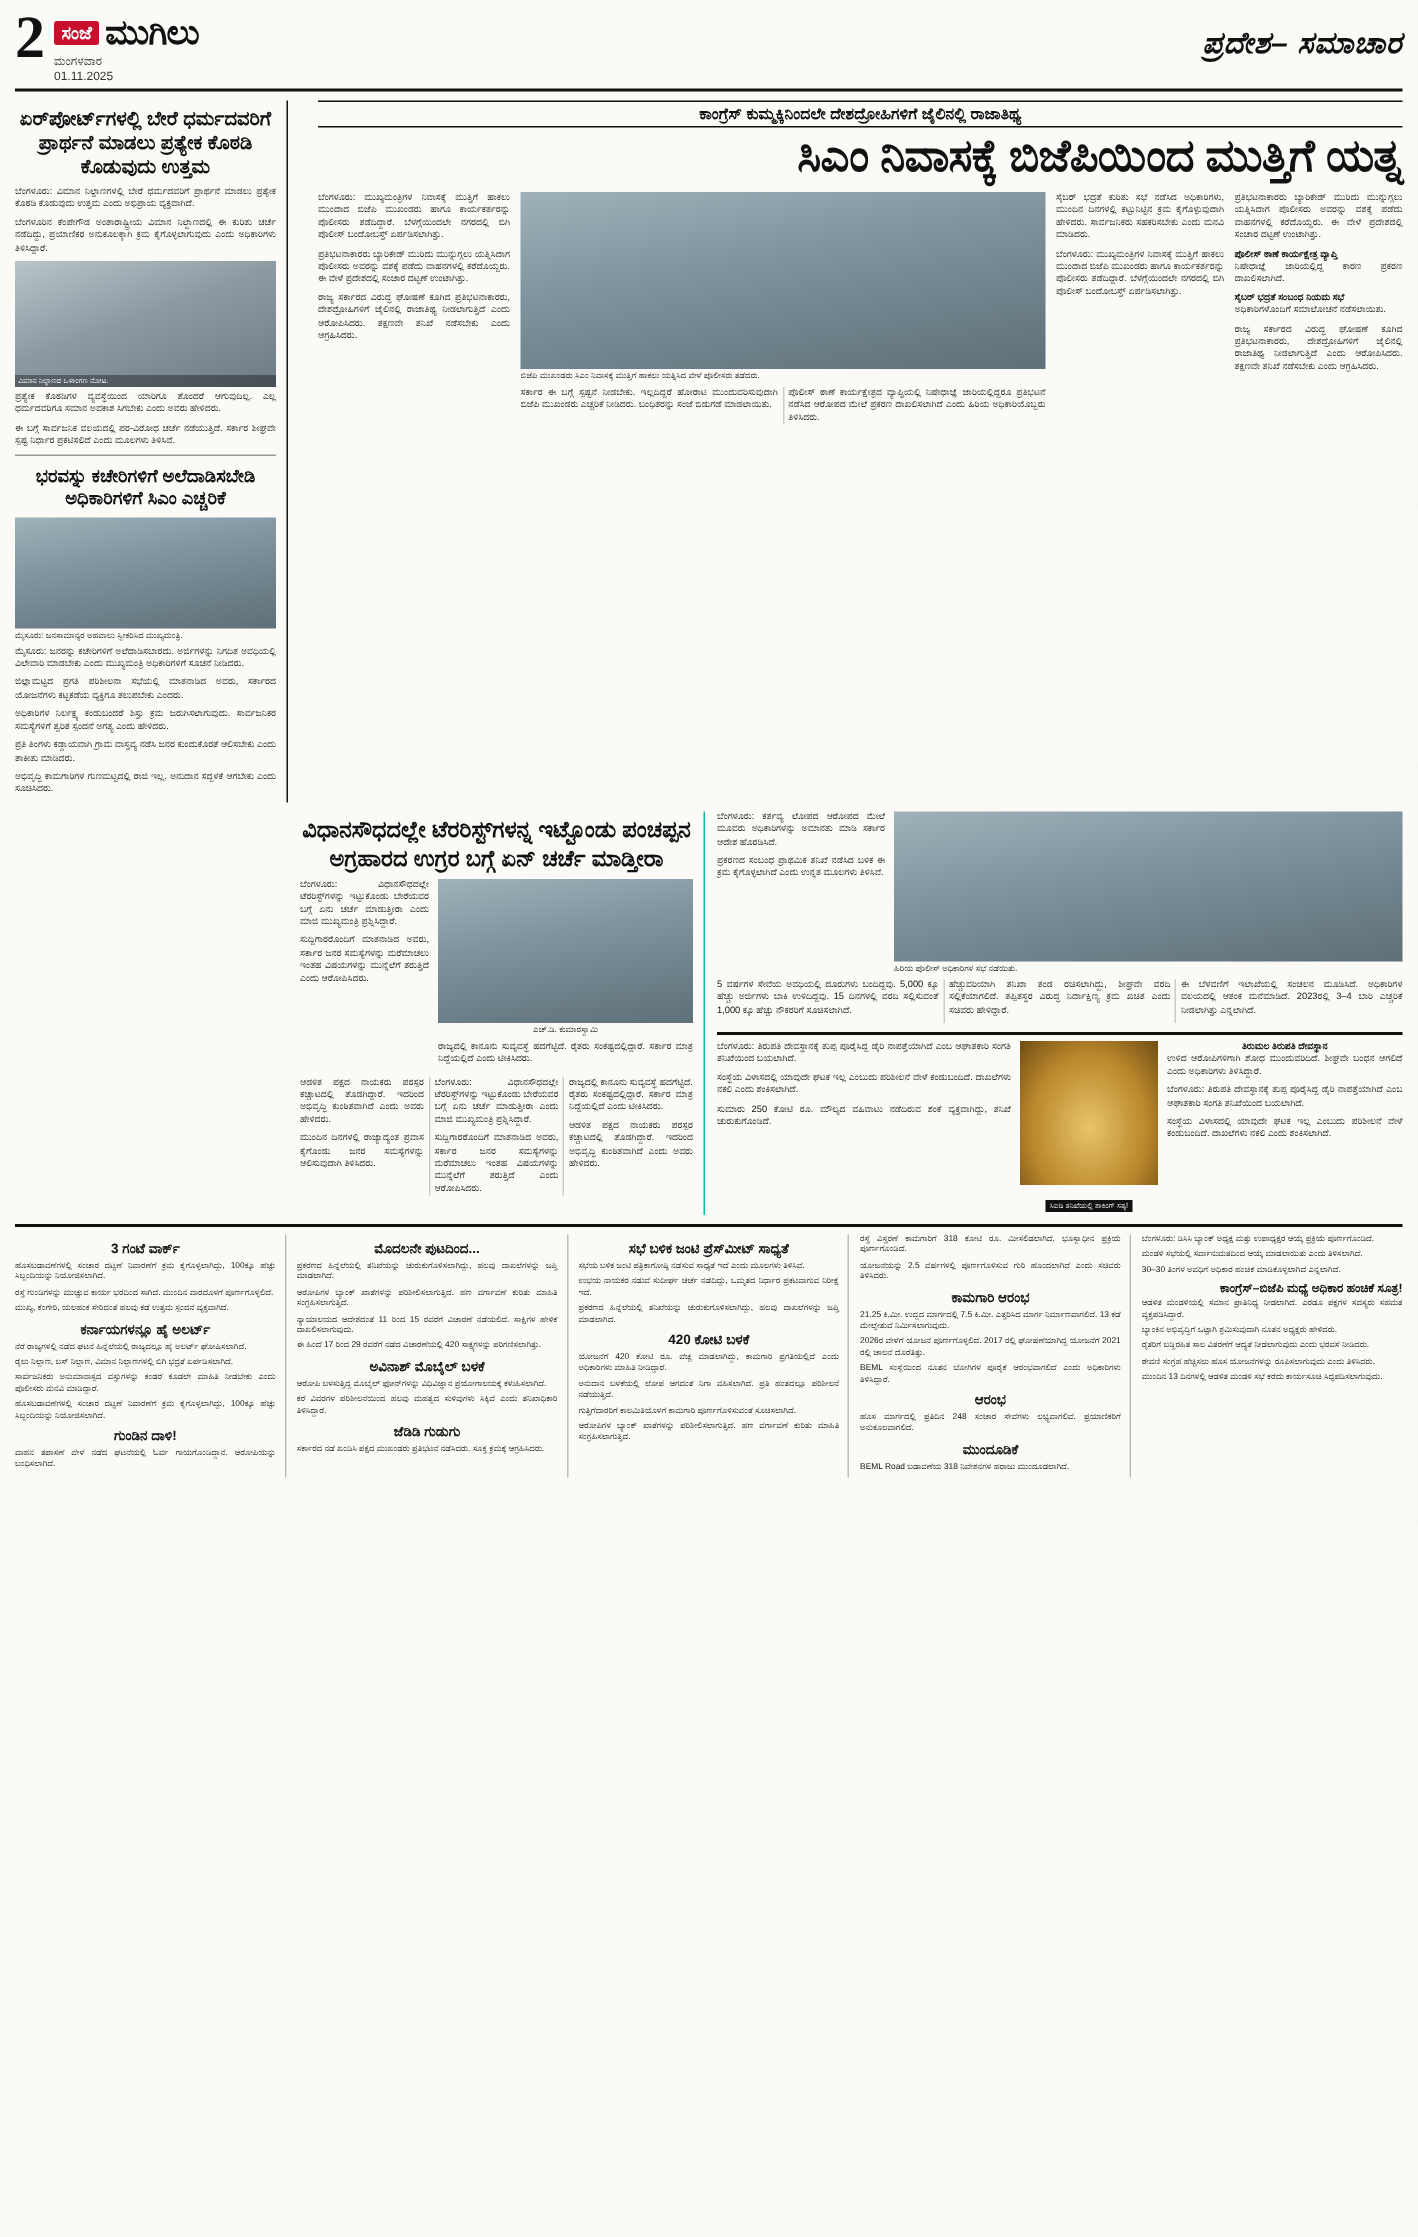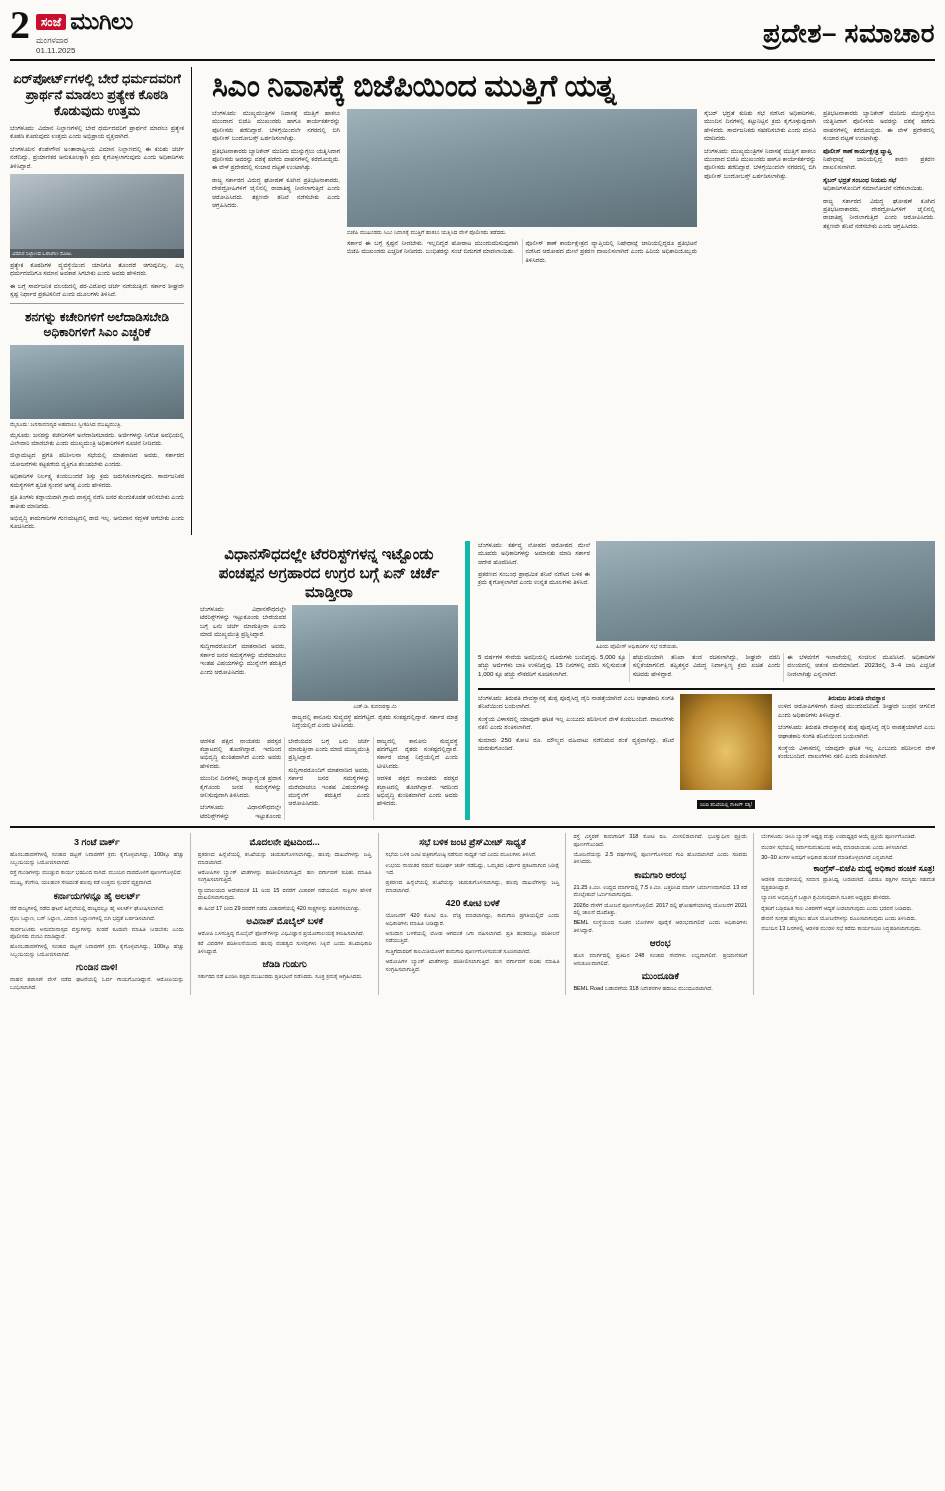--- a/index.html
+++ b/index.html
@@ -30,37 +30,37 @@
   .logo-block{display:flex;flex-direction:column;}
   .logo-row{display:flex;align-items:center;gap:4px;}
   .logo-badge{
     background:#c8102e;color:#fff;font-size:12px;font-weight:bold;
     padding:2px 5px;border-radius:2px;line-height:12px;
   }
   .logo-word{font-size:23px;font-weight:bold;letter-spacing:-0.5px;}
   .logo-sub{font-size:8px;color:#333;margin-top:1px;}
   .logo-date{font-size:8px;color:#333;}
   .mast-right{
-    font-size:26px;font-weight:bold;letter-spacing:0.5px;padding-top:10px;
+    font-size:20px;font-weight:bold;letter-spacing:0.5px;padding-top:10px;font-style:italic;
   }
   
   .kn{font-size:6.2px;line-height:8.4px;text-align:justify;}
   .kn p{margin:0 0 4px 0;}
   .hr-thin{border-top:1px solid #999;margin:4px 0;}
   
   .topzone{display:flex;gap:20px;margin-top:6px;}
   .col-left{width:182px;flex:none;border-right:1px solid #111;padding-right:7px;box-sizing:border-box;}
   .col-main{flex:1;}
   .kicker{
     text-align:center;font-size:10.5px;font-weight:bold;
     border-top:1px solid #111;border-bottom:1px solid #111;
     padding:2px 0;margin-bottom:3px;
   }
   .mainhead{
-    text-align:left;font-size:30px;font-weight:bold;line-height:34px;
+    text-align:right;font-size:30px;font-weight:bold;line-height:34px;
     margin:2px 0 6px 0;letter-spacing:-0.5px;
   }
   .leftheadline{
     font-size:13px;font-weight:bold;line-height:16px;text-align:center;margin:4px 0 5px 0;
   }
   .leftheadline2{
     font-size:12px;font-weight:bold;line-height:15px;text-align:center;margin:6px 0 5px 0;
   }
   .photo{
     background:linear-gradient(160deg,#b9c4c9,#8d9aa2 45%,#6d7b84);
@@ -76,21 +76,21 @@
   .cols2{column-count:2;column-gap:7px;column-rule:1px solid #ccc;}
   .boxhead{
     font-size:15px;font-weight:bold;line-height:19px;text-align:center;margin:3px 0 4px 0;
   }
   .boxhead.lg{font-size:21px;line-height:25px;}
   .boxhead.md{font-size:16px;line-height:20px;}
   .subhead{font-size:8px;font-weight:bold;margin:3px 0 2px 0;text-align:right;}
   .secrule{border-top:2px solid #111;margin:6px 0 4px 0;}
   .smallhead{font-size:9px;font-weight:bold;text-align:center;margin:4px 0 3px 0;}
   .midzone{display:flex;gap:8px;margin-top:6px;}
-  .mid-mid{width:270px;flex:none;border-right:5px solid #14b8a6;padding-right:7px;box-sizing:border-box;}
+  .mid-mid{width:270px;flex:none;border-right:1px solid #14b8a6;padding-right:7px;box-sizing:border-box;}
   .mid-right{flex:1;}
   .bottomzone{display:flex;gap:7px;margin-top:6px;border-top:2px solid #111;padding-top:5px;}
   .bcol{flex:1;border-right:1px solid #bbb;padding-right:6px;box-sizing:border-box;}
   .bcol:last-child{border-right:none;padding-right:0;}
   .cen{text-align:center;}
   .bold{font-weight:bold;}
   .tiny{font-size:5.6px;line-height:7.4px;text-align:justify;}
   .tiny p{margin:0 0 3px 0;}
   .templehead{font-size:15px;font-weight:bold;text-align:center;margin:3px 0 4px 0;}
   .temple-photo{
@@ -131,33 +131,34 @@
       </div>
       <div class="photo" style="height:84px;">
         <div class="cap">ವಿಮಾನ ನಿಲ್ದಾಣದ ಒಳಾಂಗಣ ನೋಟ.</div>
       </div>
       <div class="kn" style="margin-top:3px;">
         <p>ಪ್ರತ್ಯೇಕ ಕೊಠಡಿಗಳ ವ್ಯವಸ್ಥೆಯಿಂದ ಯಾರಿಗೂ ತೊಂದರೆ ಆಗುವುದಿಲ್ಲ. ಎಲ್ಲ ಧರ್ಮದವರಿಗೂ ಸಮಾನ ಅವಕಾಶ ಸಿಗಬೇಕು ಎಂದು ಅವರು ಹೇಳಿದರು.</p>
         <p>ಈ ಬಗ್ಗೆ ಸಾರ್ವಜನಿಕ ವಲಯದಲ್ಲಿ ಪರ-ವಿರೋಧ ಚರ್ಚೆ ನಡೆಯುತ್ತಿದೆ. ಸರ್ಕಾರ ಶೀಘ್ರವೇ ಸ್ಪಷ್ಟ ನಿರ್ಧಾರ ಪ್ರಕಟಿಸಲಿದೆ ಎಂದು ಮೂಲಗಳು ತಿಳಿಸಿವೆ.</p>
       </div>
 
       <div class="hr-thin"></div>
-      <div class="leftheadline2">ಶನಗಳ್ನು ಕಚೇರಿಗಳಿಗೆ ಅಲೆದಾಡಿಸಬೇಡಿ ಅಧಿಕಾರಿಗಳಿಗೆ ಸಿಎಂ ಎಚ್ಚರಿಕೆ</div>
+      <div class="leftheadline2">ಭರವಸ್ನು ಕಚೇರಿಗಳಿಗೆ ಅಲೆದಾಡಿಸಬೇಡಿ ಅಧಿಕಾರಿಗಳಿಗೆ ಸಿಎಂ ಎಚ್ಚರಿಕೆ</div>
       <div class="photo people" style="height:74px;"></div>
       <div class="fig-cap">ಮೈಸೂರು: ಜನಸಾಮಾನ್ಯರ ಅಹವಾಲು ಸ್ವೀಕರಿಸಿದ ಮುಖ್ಯಮಂತ್ರಿ.</div>
       <div class="kn" style="margin-top:3px;">
         <p>ಮೈಸೂರು: ಜನರನ್ನು ಕಚೇರಿಗಳಿಗೆ ಅಲೆದಾಡಿಸಬಾರದು. ಅರ್ಜಿಗಳನ್ನು ನಿಗದಿತ ಅವಧಿಯಲ್ಲಿ ವಿಲೇವಾರಿ ಮಾಡಬೇಕು ಎಂದು ಮುಖ್ಯಮಂತ್ರಿ ಅಧಿಕಾರಿಗಳಿಗೆ ಸೂಚನೆ ನೀಡಿದರು.</p>
         <p>ಜಿಲ್ಲಾಮಟ್ಟದ ಪ್ರಗತಿ ಪರಿಶೀಲನಾ ಸಭೆಯಲ್ಲಿ ಮಾತನಾಡಿದ ಅವರು, ಸರ್ಕಾರದ ಯೋಜನೆಗಳು ಕಟ್ಟಕಡೆಯ ವ್ಯಕ್ತಿಗೂ ತಲುಪಬೇಕು ಎಂದರು.</p>
         <p>ಅಧಿಕಾರಿಗಳ ನಿರ್ಲಕ್ಷ್ಯ ಕಂಡುಬಂದರೆ ಶಿಸ್ತು ಕ್ರಮ ಜರುಗಿಸಲಾಗುವುದು. ಸಾರ್ವಜನಿಕರ ಸಮಸ್ಯೆಗಳಿಗೆ ತ್ವರಿತ ಸ್ಪಂದನೆ ಅಗತ್ಯ ಎಂದು ಹೇಳಿದರು.</p>
         <p>ಪ್ರತಿ ತಿಂಗಳು ಕಡ್ಡಾಯವಾಗಿ ಗ್ರಾಮ ವಾಸ್ತವ್ಯ ನಡೆಸಿ ಜನರ ಕುಂದುಕೊರತೆ ಆಲಿಸಬೇಕು ಎಂದು ತಾಕೀತು ಮಾಡಿದರು.</p>
         <p>ಅಭಿವೃದ್ಧಿ ಕಾಮಗಾರಿಗಳ ಗುಣಮಟ್ಟದಲ್ಲಿ ರಾಜಿ ಇಲ್ಲ. ಅನುದಾನ ಸದ್ಬಳಕೆ ಆಗಬೇಕು ಎಂದು ಸೂಚಿಸಿದರು.</p>
       </div>
     </div>
 
     <div class="col-main">
+      <div class="kicker">ಕಾಂಗ್ರೆಸ್ ಕುಮ್ಮಕ್ಕಿನಿಂದಲೇ ದೇಶದ್ರೋಹಿಗಳಿಗೆ ಜೈಲಿನಲ್ಲಿ ರಾಜಾತಿಥ್ಯ</div>
       <div class="mainhead">ಸಿಎಂ ನಿವಾಸಕ್ಕೆ ಬಿಜೆಪಿಯಿಂದ ಮುತ್ತಿಗೆ ಯತ್ನ</div>
 
       <div style="display:flex;gap:7px;">
         <div style="width:128px;flex:none;" class="kn">
           <p>ಬೆಂಗಳೂರು: ಮುಖ್ಯಮಂತ್ರಿಗಳ ನಿವಾಸಕ್ಕೆ ಮುತ್ತಿಗೆ ಹಾಕಲು ಮುಂದಾದ ಬಿಜೆಪಿ ಮುಖಂಡರು ಹಾಗೂ ಕಾರ್ಯಕರ್ತರನ್ನು ಪೊಲೀಸರು ತಡೆದಿದ್ದಾರೆ. ಬೆಳಗ್ಗೆಯಿಂದಲೇ ನಗರದಲ್ಲಿ ಬಿಗಿ ಪೊಲೀಸ್ ಬಂದೋಬಸ್ತ್ ಏರ್ಪಡಿಸಲಾಗಿತ್ತು.</p>
           <p>ಪ್ರತಿಭಟನಾಕಾರರು ಬ್ಯಾರಿಕೇಡ್ ಮುರಿದು ಮುನ್ನುಗ್ಗಲು ಯತ್ನಿಸಿದಾಗ ಪೊಲೀಸರು ಅವರನ್ನು ವಶಕ್ಕೆ ಪಡೆದು ವಾಹನಗಳಲ್ಲಿ ಕರೆದೊಯ್ದರು. ಈ ವೇಳೆ ಪ್ರದೇಶದಲ್ಲಿ ಸಂಚಾರ ದಟ್ಟಣೆ ಉಂಟಾಗಿತ್ತು.</p>
           <p>ರಾಜ್ಯ ಸರ್ಕಾರದ ವಿರುದ್ಧ ಘೋಷಣೆ ಕೂಗಿದ ಪ್ರತಿಭಟನಾಕಾರರು, ದೇಶದ್ರೋಹಿಗಳಿಗೆ ಜೈಲಿನಲ್ಲಿ ರಾಜಾತಿಥ್ಯ ನೀಡಲಾಗುತ್ತಿದೆ ಎಂದು ಆರೋಪಿಸಿದರು. ತಕ್ಷಣವೇ ತನಿಖೆ ನಡೆಸಬೇಕು ಎಂದು ಆಗ್ರಹಿಸಿದರು.</p>
         </div>
         <div style="flex:1;">
           <div class="photo people" style="height:118px;"></div>

